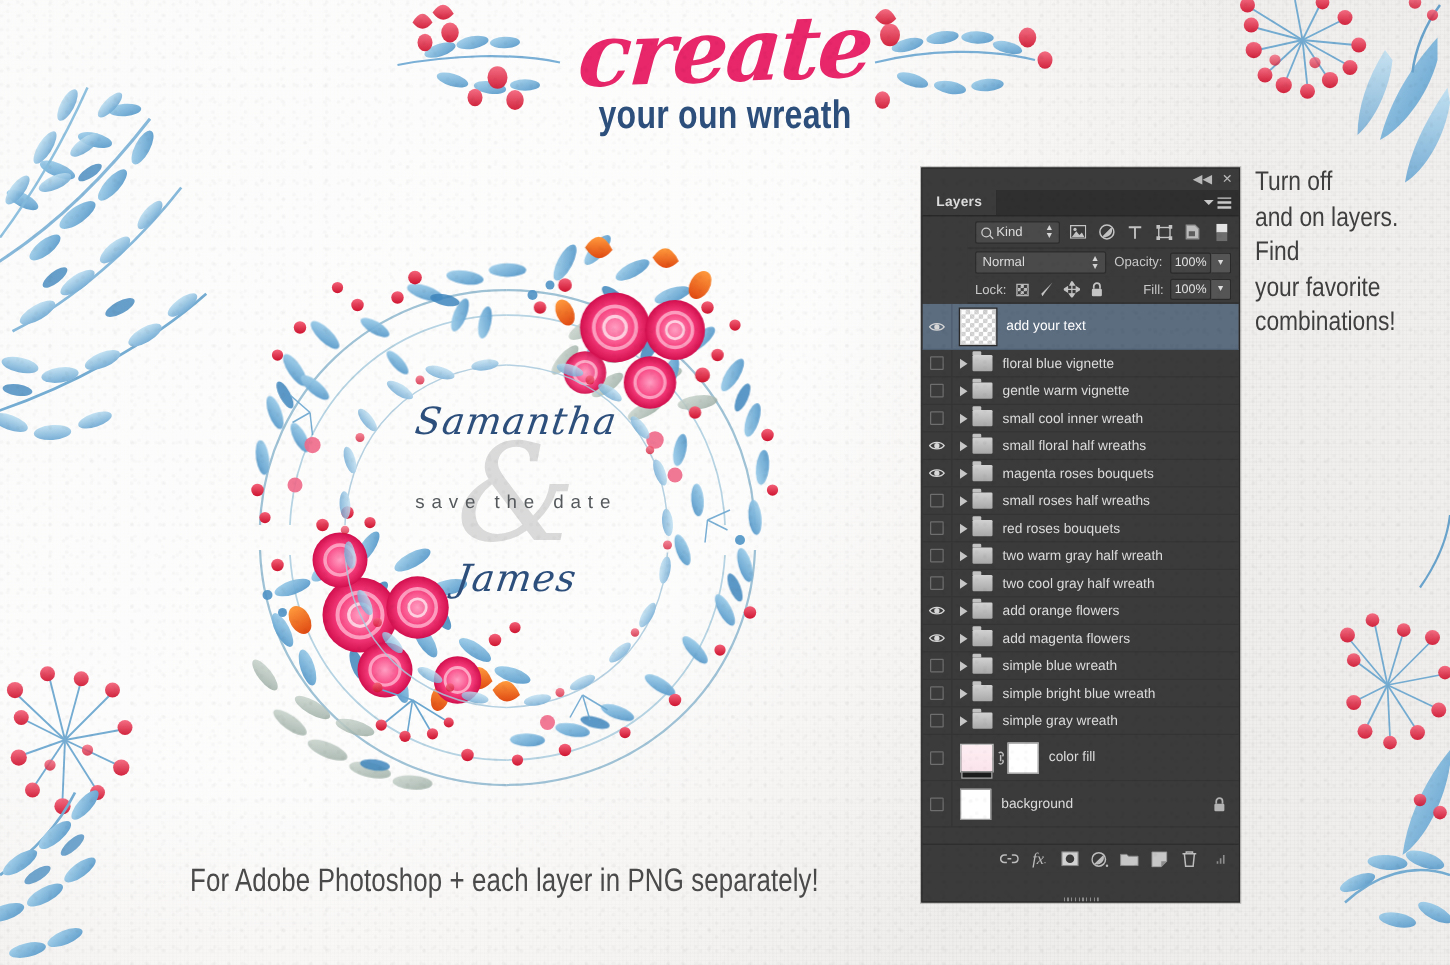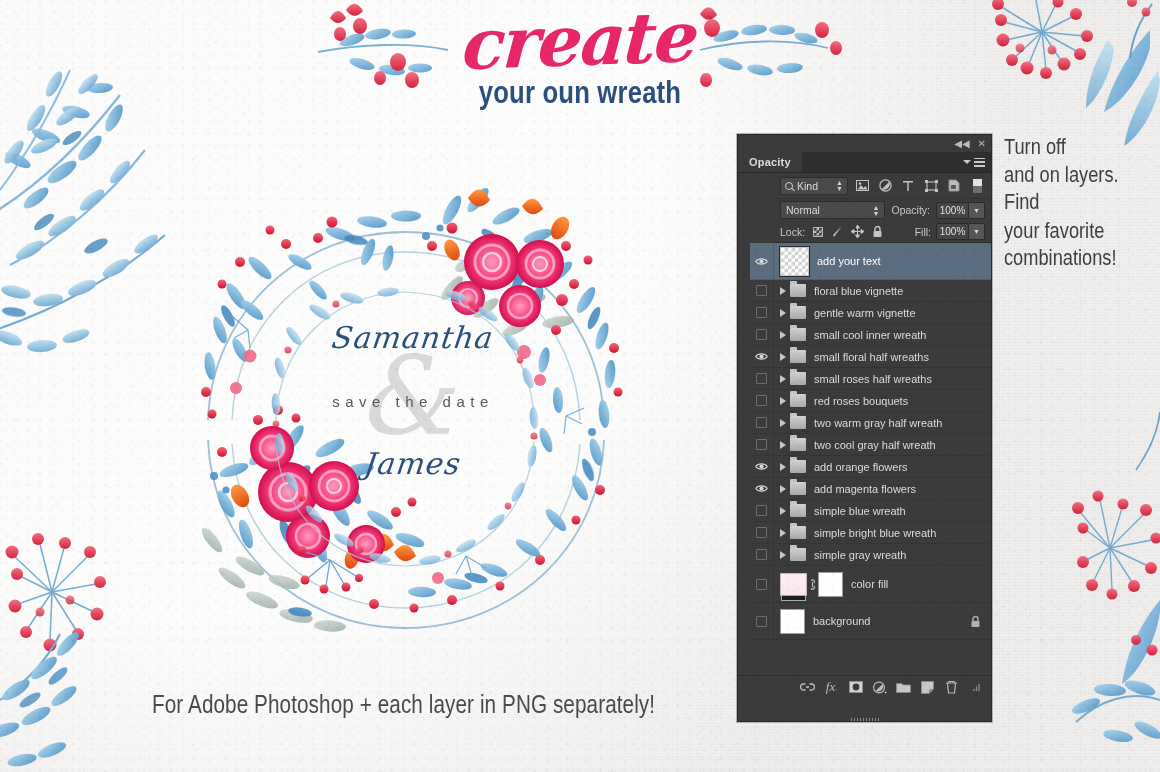--- a/index.html
+++ b/index.html
@@ -183,21 +183,21 @@
       linear-gradient(45deg,#c9c9c9 25%,transparent 25% 75%,#c9c9c9 75%),
       linear-gradient(45deg,#c9c9c9 25%,transparent 25% 75%,#c9c9c9 75%);
     background-size:5px 5px; background-position:0 0,2.5px 2.5px;
     border:1px solid #b5b5b5;
   }
 
   
   #layer-list{ height:432px; overflow:hidden; background:#3b3b3b; }
   .layer{
     height:22px; display:flex; align-items:center;
-    border-bottom:1px solid #343434; background:#3b3b3b; position:relative;margin-left:12px;
+    border-bottom:1px solid #343434; background:#3b3b3b; position:relative;
   }
   .layer.selected{ background:#5c6d80; border-bottom:1px solid #4e5e6f;}
   .layer.tall{ height:37px; }
   .eye-cell{
     width:24px; height:100%; display:flex;align-items:center;justify-content:center;
     border-right:1px solid #343434; flex:0 0 auto;
   }
   .layer.selected .eye-cell{ border-right:1px solid #4e5e6f; }
   .eye{ width:13px;height:9px; position:relative; }
   .eye svg{ display:block; }
@@ -823,21 +823,21 @@
   </div>
 
   <div id="ps-panel">
 
     <div class="ps-titlebar">
       <span class="tb-btn">◀◀</span>
       <span class="tb-btn">✕</span>
     </div>
 
     <div class="ps-tabs">
-      <div class="ps-tab">Opacity</div>
+      <div class="ps-tab">Layers</div>
       <div class="ps-menu-btn">
         <span class="tri-left"></span>
         <span class="hamb">
             <i></i>
             <i></i>
             <i></i>
           </span>
       </div>
     </div>
 
@@ -973,20 +973,33 @@
                 <circle cx="6.5" cy="4.5" r="2.1" fill="#d6d6d6"></circle>
               </svg>
             </span>
           </div>
           <span class="disc-tri" style="margin-left: 6px;"></span>
           <span class="folder"></span>
           <span class="lname">small floral half wreaths</span>
         </div>
         <div class="layer">
           <div class="eye-cell">
+            <span class="eye">
+              <svg width="13" height="9" viewBox="0 0 13 9">
+                <path d="M.7 4.5 C3 1 10 1 12.3 4.5 C10 8 3 8 .7 4.5Z" fill="none" stroke="#d6d6d6" stroke-width="1.1"></path>
+                <circle cx="6.5" cy="4.5" r="2.1" fill="#d6d6d6"></circle>
+              </svg>
+            </span>
+          </div>
+          <span class="disc-tri" style="margin-left: 6px;"></span>
+          <span class="folder"></span>
+          <span class="lname">magenta roses bouquets</span>
+        </div>
+        <div class="layer">
+          <div class="eye-cell">
             <span class="eye-off"></span>
           </div>
           <span class="disc-tri" style="margin-left: 6px;"></span>
           <span class="folder"></span>
           <span class="lname">small roses half wreaths</span>
         </div>
         <div class="layer">
           <div class="eye-cell">
             <span class="eye-off"></span>
           </div>

